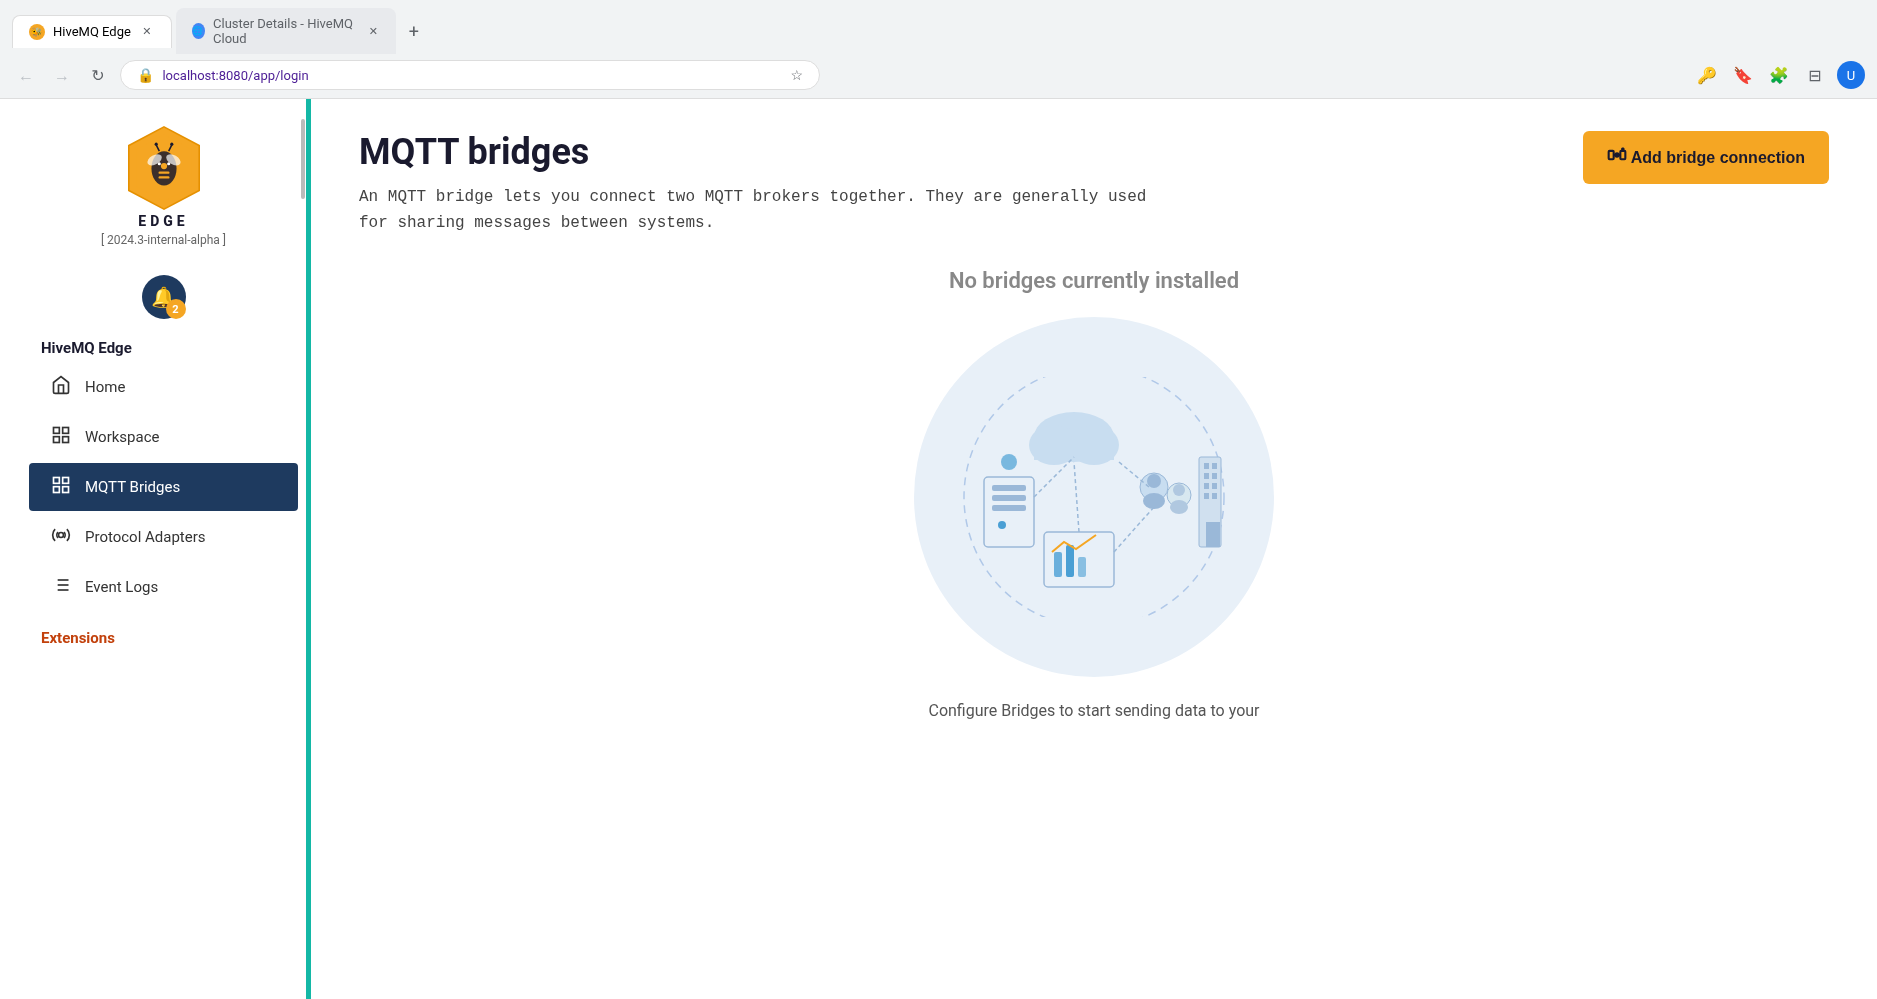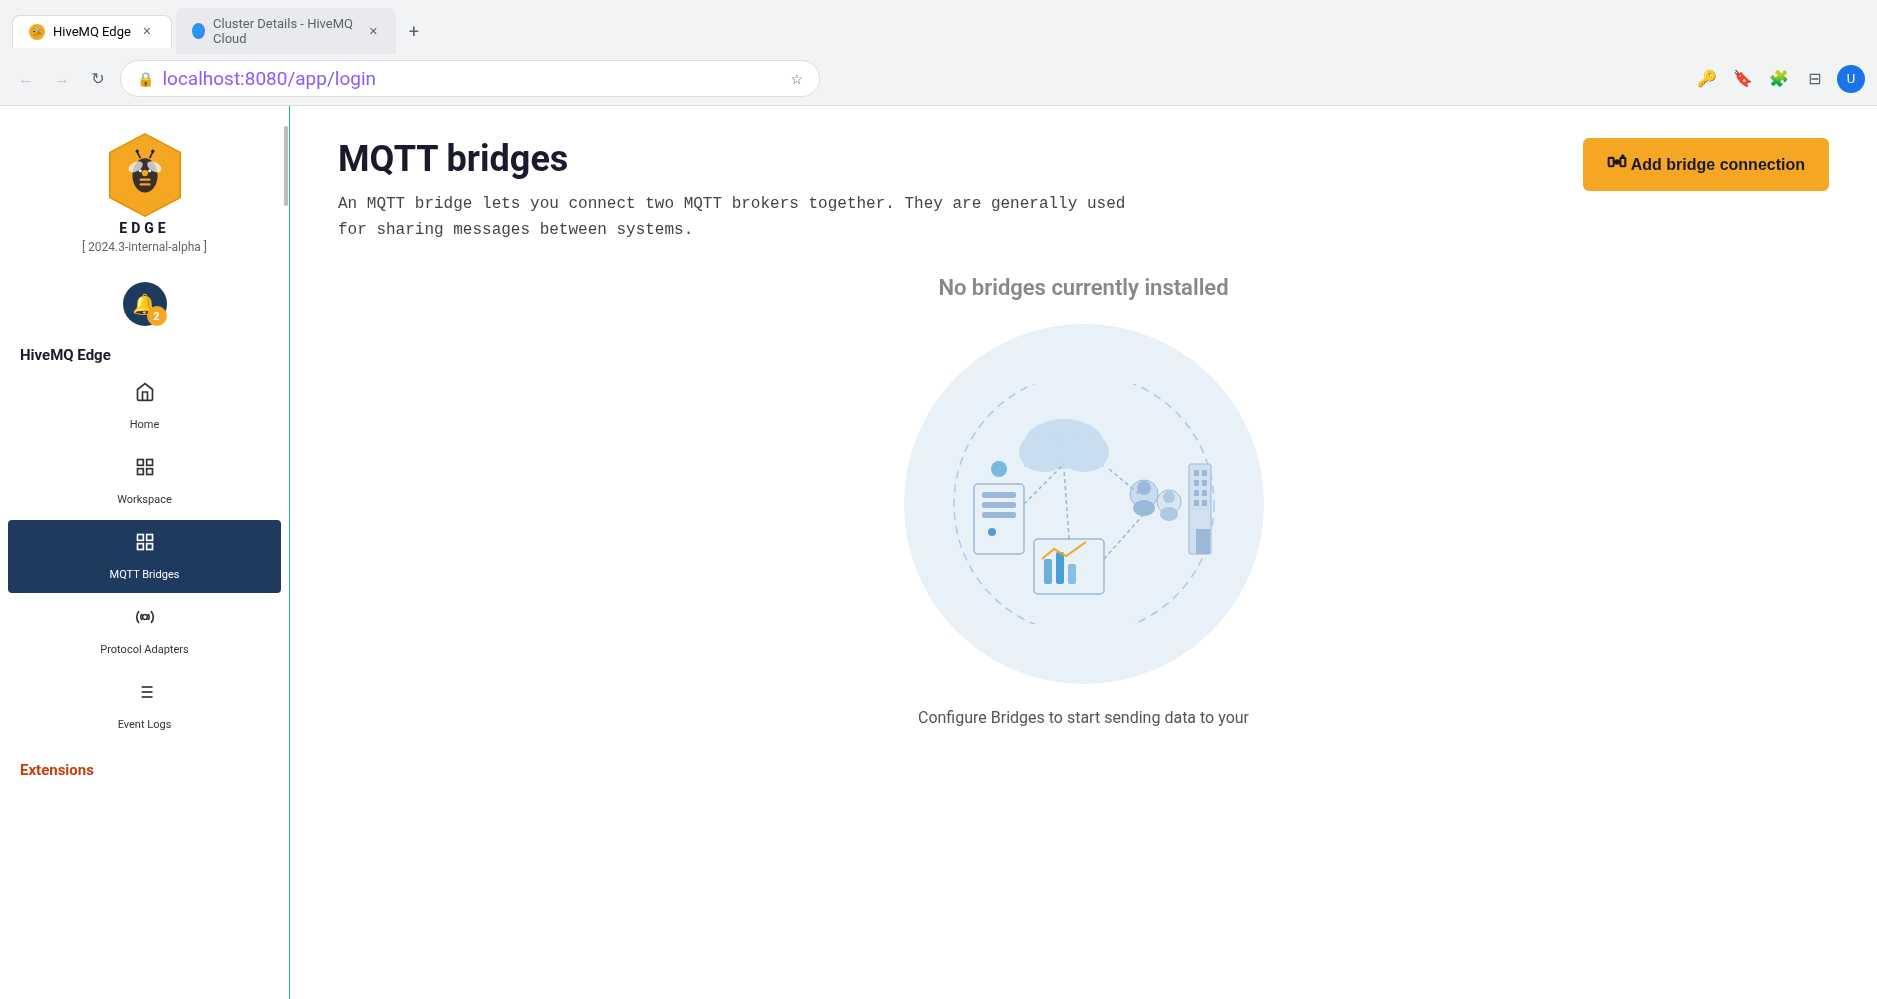--- a/index.html
+++ b/index.html
@@ -13,42 +13,42 @@
     .browser-tab.inactive { background: #e8eaed; color: #5f6368; }
     .browser-tab .tab-icon { width: 16px; height: 16px; border-radius: 50%; }
     .tab-favicon-hivemq { background: #f5a623; border-radius: 2px; display: flex; align-items: center; justify-content: center; font-size: 9px; }
     .tab-favicon-cloud { background: #4285f4; border-radius: 2px; display: flex; align-items: center; justify-content: center; color: white; font-size: 9px; }
     .tab-close { margin-left: auto; width: 16px; height: 16px; border-radius: 50%; display: flex; align-items: center; justify-content: center; font-size: 11px; color: #5f6368; }
     .tab-new { width: 28px; height: 28px; border-radius: 50%; display: flex; align-items: center; justify-content: center; font-size: 18px; color: #5f6368; cursor: pointer; }
     .browser-address-bar { display: flex; align-items: center; gap: 8px; padding: 6px 12px 8px; }
     .nav-btn { width: 28px; height: 28px; border-radius: 50%; display: flex; align-items: center; justify-content: center; color: #5f6368; cursor: pointer; font-size: 16px; }
     .nav-btn.disabled { color: #bdc1c6; cursor: default; }
     .address-input { flex: 1; max-width: 700px; background: #fff; border: 1px solid #ddd; border-radius: 20px; padding: 6px 16px; font-size: 14px; color: #202124; display: flex; align-items: center; gap: 8px; }
-    .address-url { color: #8b5cf6; font-size: 19px; }
+    .address-url { color: #4c1d95; font-size: 13px; }
     .address-icons { display: flex; align-items: center; gap: 8px; margin-left: auto; }
     .browser-right-icons { margin-left: auto; display: flex; align-items: center; gap: 8px; }
     .browser-icon { width: 28px; height: 28px; border-radius: 50%; display: flex; align-items: center; justify-content: center; color: #5f6368; font-size: 16px; cursor: pointer; }
     .browser-avatar { width: 28px; height: 28px; border-radius: 50%; background: #1a73e8; display: flex; align-items: center; justify-content: center; color: white; font-size: 13px; }
 
     
     .app-container { display: flex; flex: 1; overflow: hidden; }
 
     
-    .sidebar { width: 290px; min-width: 290px; background: #fff; border-right: 1px solid #14b8a6; display: flex; flex-direction: column; overflow-y: auto; position: relative; }
+    .sidebar { width: 290px; min-width: 290px; background: #fff; border-right: 5px solid #14b8a6; display: flex; flex-direction: column; overflow-y: auto; position: relative; margin-left: 21px; }
     .sidebar-logo { display: flex; flex-direction: column; align-items: center; padding: 24px 16px 16px; }
     .hexagon { width: 90px; height: 90px; position: relative; }
     .hexagon svg { width: 100%; height: 100%; }
     .version-badge { font-size: 12px; color: #666; margin-top: 4px; }
 
     .notification-bell { width: 44px; height: 44px; background: #1e3a5f; border-radius: 50%; display: flex; align-items: center; justify-content: center; position: relative; margin: 12px auto; cursor: pointer; }
     .notification-bell .bell-icon { color: white; font-size: 20px; }
     .notification-badge { position: absolute; bottom: 0; right: 0; width: 20px; height: 20px; background: #f5a623; border-radius: 50%; display: flex; align-items: center; justify-content: center; font-size: 11px; color: white; font-weight: bold; }
 
     .sidebar-section-title { font-size: 15px; font-weight: 700; color: #1a1a2e; padding: 8px 20px 4px; }
-    .nav-item { display: flex; align-items: center; gap: 12px; padding: 12px 20px; cursor: pointer; color: #333; font-size: 11px; border-radius: 4px; margin: 2px 8px; flex-direction: column; }
+    .nav-item { display: flex; align-items: center; gap: 12px; padding: 12px 20px; cursor: pointer; color: #333; font-size: 15px; border-radius: 4px; margin: 2px 8px; }
     .nav-item.active { background: #1e3a5f; color: white; border-radius: 4px; }
     .nav-item .nav-icon { font-size: 18px; width: 24px; text-align: center; }
     .nav-item.active .nav-icon { color: white; }
 
     .extensions-section { padding: 16px 20px 4px; }
     .extensions-title { font-size: 15px; font-weight: 700; color: #c2410c; }
 
     .sidebar-scrollbar { position: absolute; right: 0; top: 0; bottom: 0; width: 6px; }
     .scrollbar-thumb { width: 4px; background: #bbb; border-radius: 2px; margin: 0 auto; height: 80px; margin-top: 20px; }
 

